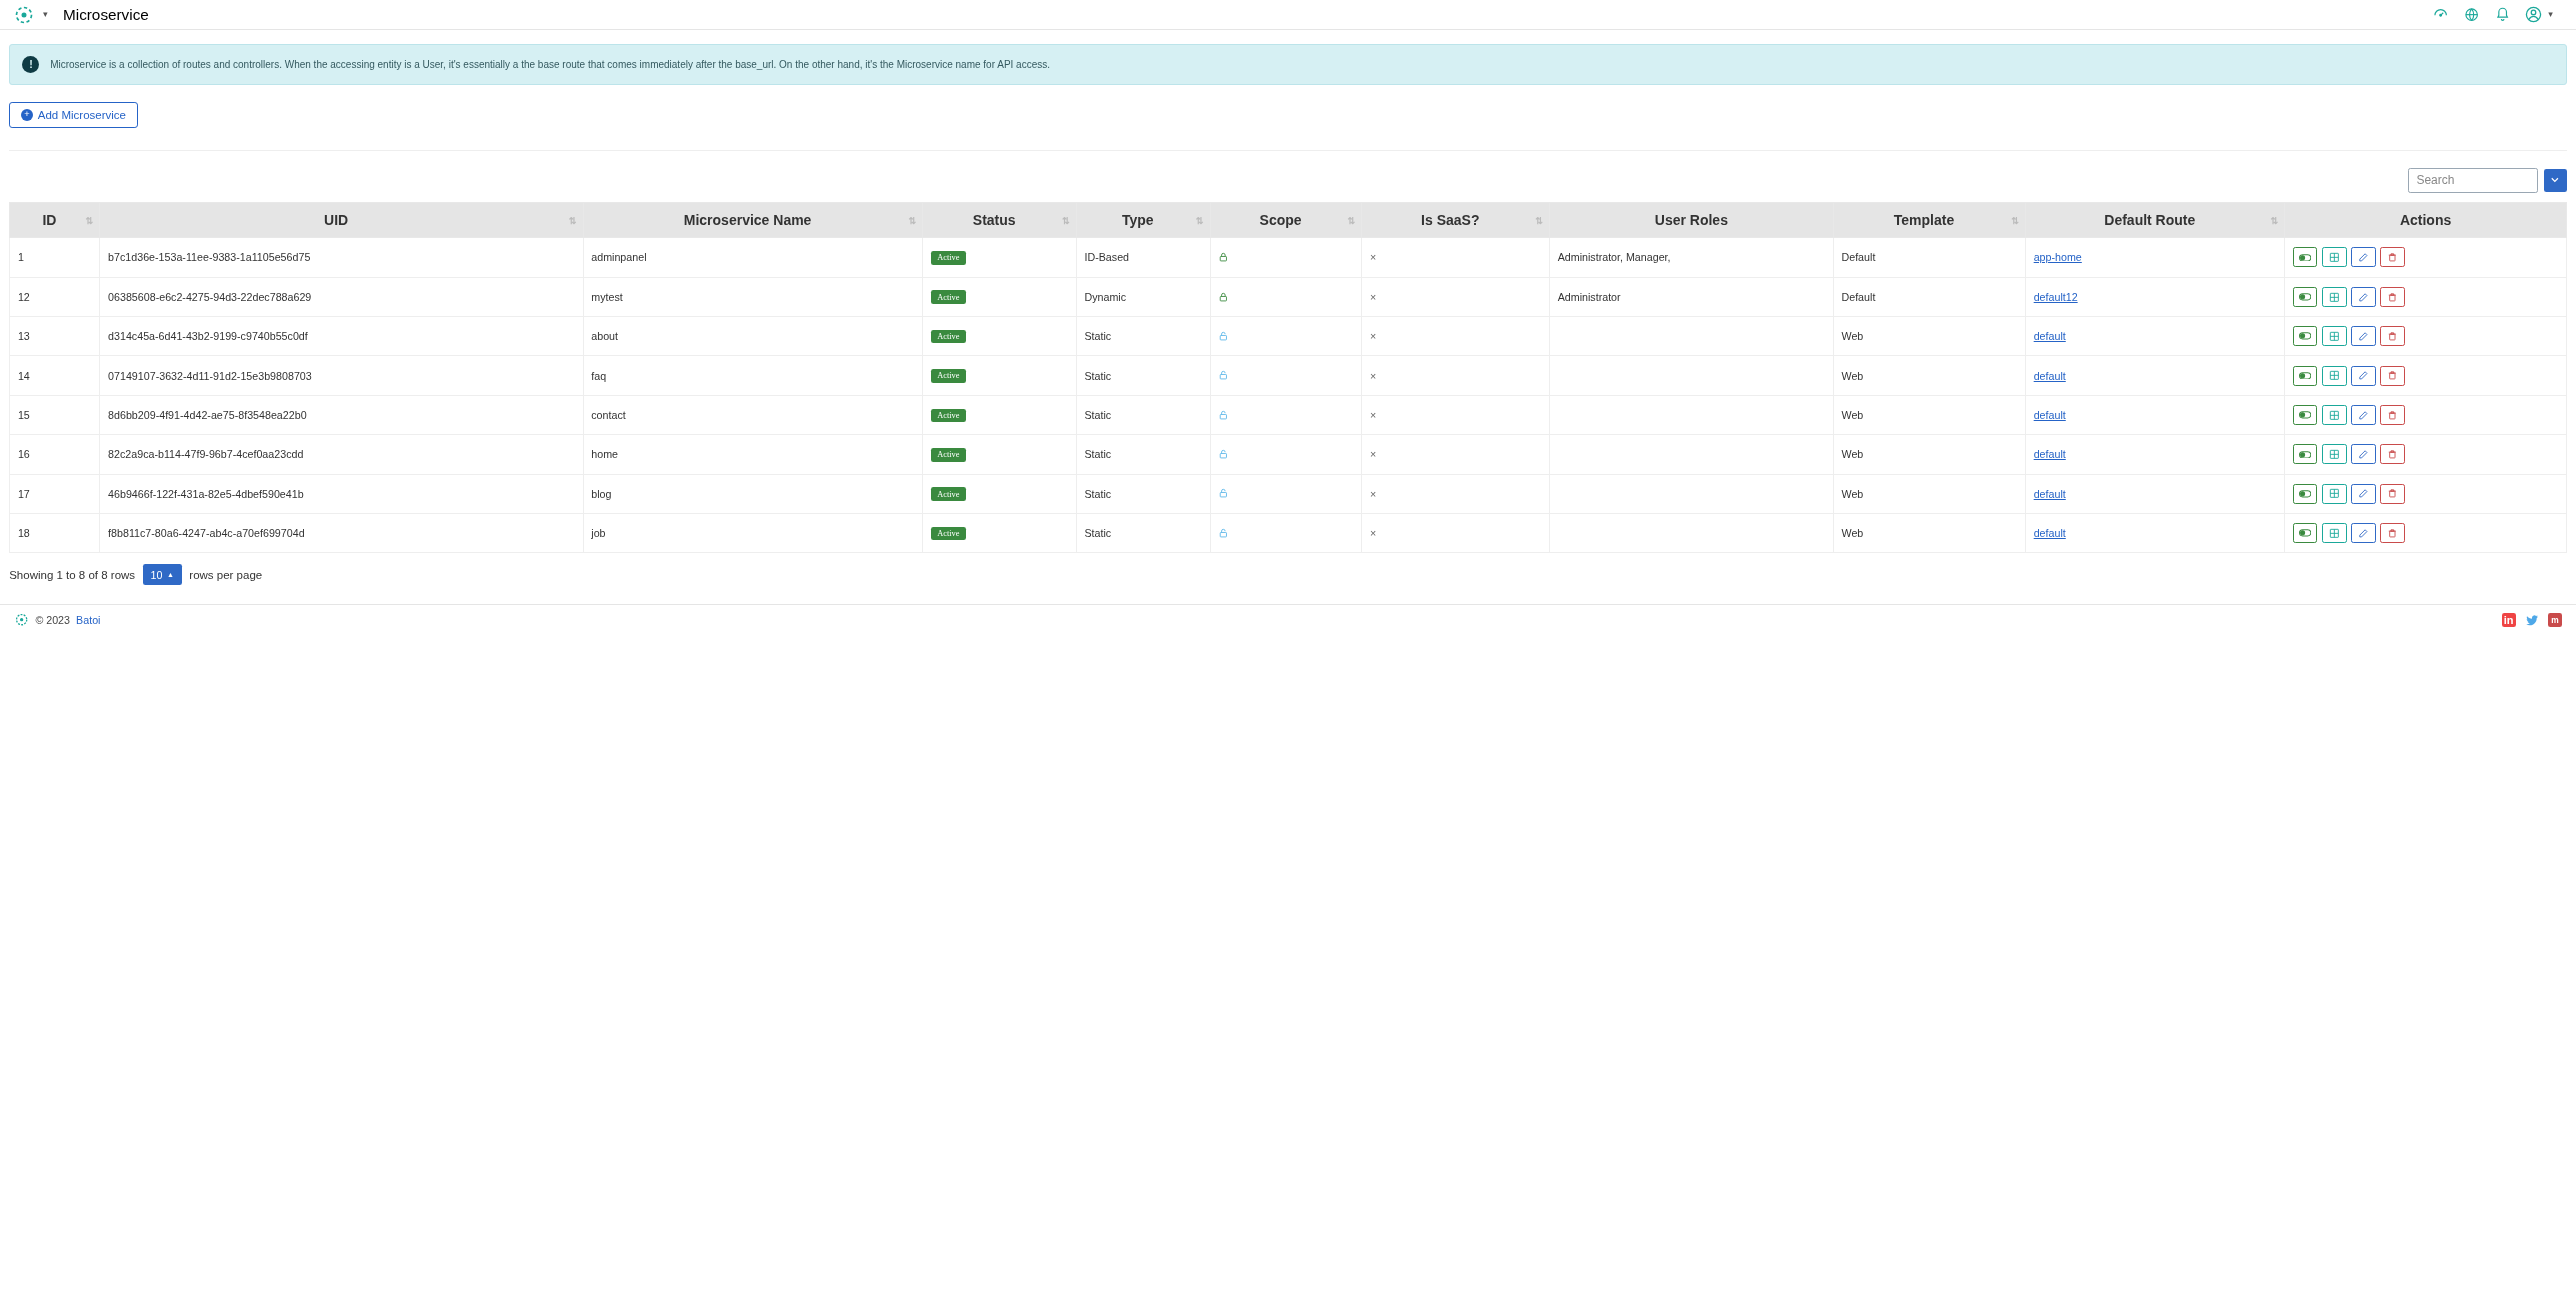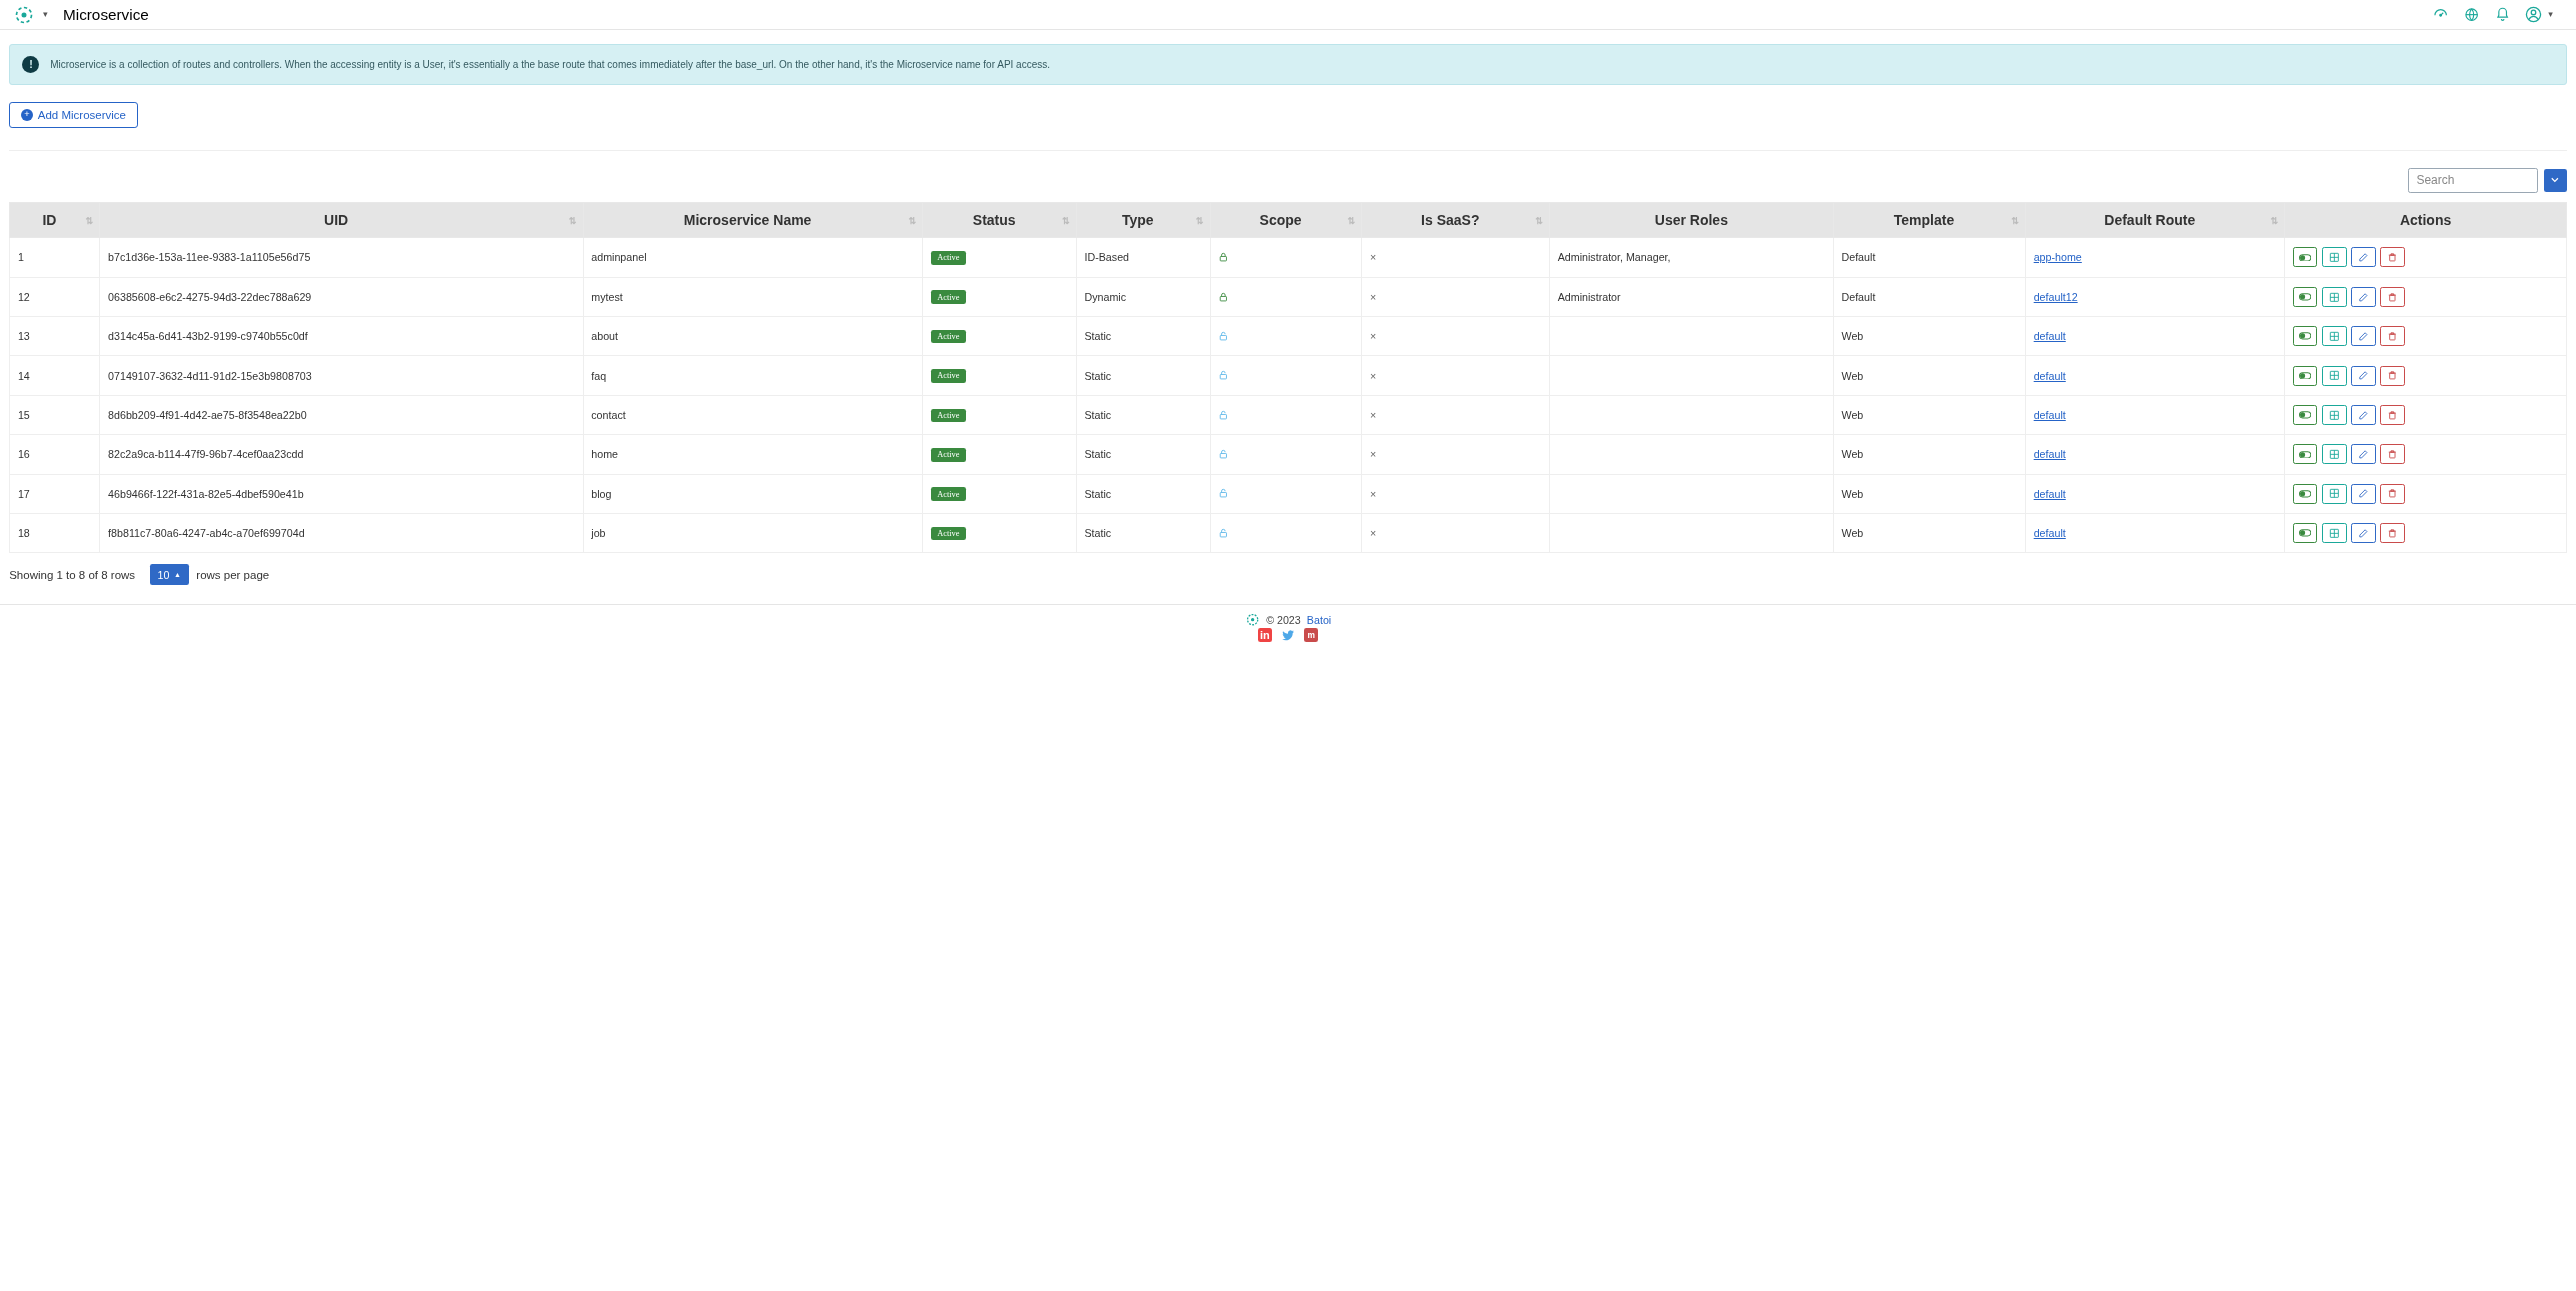--- a/index.html
+++ b/index.html
@@ -118,29 +118,29 @@
   .icon-btn.red    { border: 0.8px solid #c94b4b; color: #c94b4b; }
 
   
   .pager-row {
     display: flex; align-items: center; gap: 7.7px;
     padding: 10.7px 9.2px 18.4px 9.2px; font-size: 11.5px; color: #333;
   }
   .rows-select {
     background: #2f69c6; color: #fff; border: none;
     padding: 4.6px 7.7px; border-radius: 2.3px; font-size: 10.7px;
-    display: inline-flex; align-items: center; gap: 4.6px; cursor: pointer; margin-left: 7px;
+    display: inline-flex; align-items: center; gap: 4.6px; cursor: pointer;
   }
   .rows-select .up { font-size: 7px; }
 
   
   .bottom-bar {
     border-top: 0.8px solid #e5e5e5;
     padding: 7.7px 14px; display: flex; justify-content: space-between;
-    align-items: center; font-size: 10.7px; color: #444; flex-direction: column;
+    align-items: center; font-size: 10.7px; color: #444;
   }
   .bottom-left { display: flex; align-items: center; gap: 6.1px; }
   .bottom-left .logo-sm { color: #1aa89a; display: inline-flex; }
   .brand-link { color: #2563c7; text-decoration: none; cursor: pointer; }
   .social { display: flex; align-items: center; gap: 9.2px; }
   .social .sq { width: 14px; height: 14px; border-radius: 2.3px; display:inline-flex; align-items:center; justify-content:center; }
   .linkedin { background:#ef4444; color:#fff; font-size:11px; font-weight:bold; }
   .twitter  { color:#4ea8e8; }
   .mastodon { background:#c94b4b; color:#fff; font-size:8.4px; font-weight:bold; }
 

